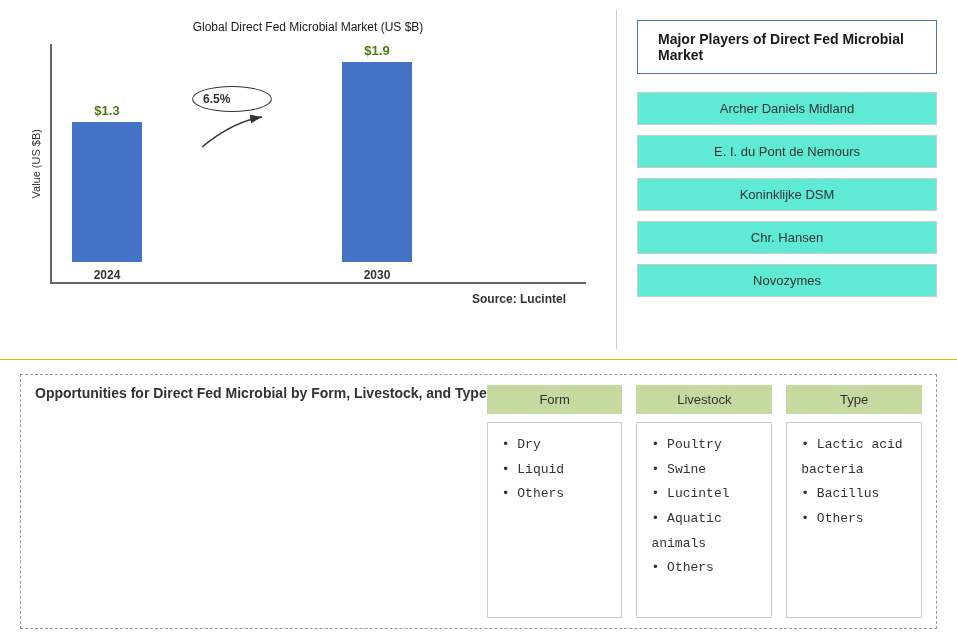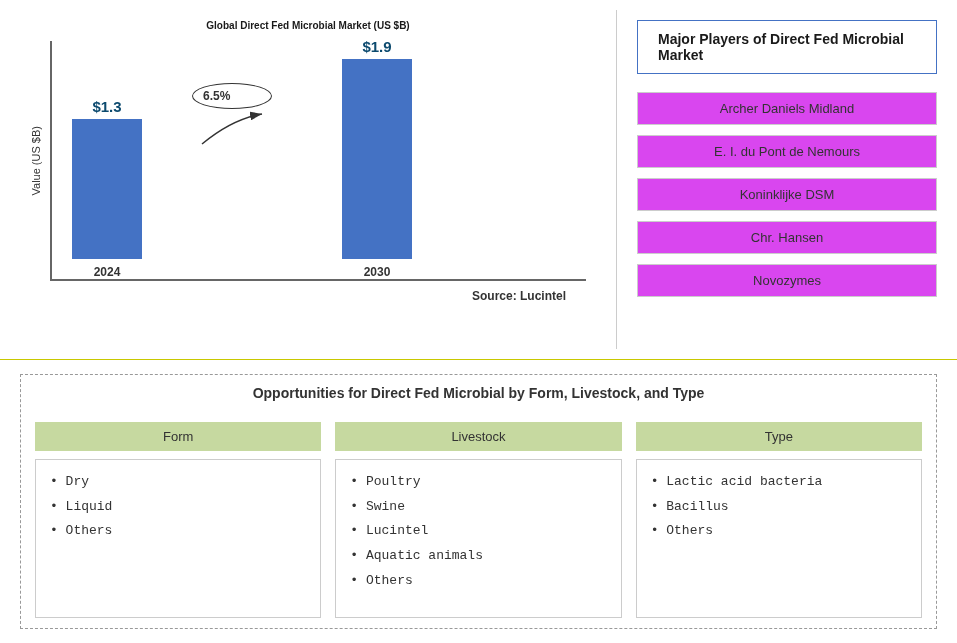--- a/index.html
+++ b/index.html
@@ -24,22 +24,22 @@
     .chart-area {
       flex: 1;
       padding: 20px 30px 10px 30px;
       display: flex;
       flex-direction: column;
       align-items: center;
       position: relative;
     }
 
     .chart-title {
-      font-size: 10px;
-      font-weight: bold;
+      font-size: 12px;
+      font-weight: normal;
       color: #1a1a1a;
       text-align: center;
       margin-bottom: 10px;
     }
 
     .chart-wrapper {
       display: flex;
       flex-direction: row;
       align-items: flex-end;
       width: 100%;
@@ -77,23 +77,23 @@
       position: relative;
     }
 
     .bar-group {
       display: flex;
       flex-direction: column;
       align-items: center;
     }
 
     .bar-value {
-      font-size: 15px;
-      font-weight: bold;
-      color: #0c4a6e;
+      font-size: 13px;
+      font-weight: bold;
+      color: #4d7c0f;
       margin-bottom: 4px;
     }
 
     .bar {
       width: 70px;
       background: #4472c4;
     }
 
     .bar-label {
       font-size: 12px;
@@ -149,36 +149,35 @@
     }
 
     .player-item {
       border: 1px solid #ccc;
       width: 100%;
       text-align: center;
       padding: 8px 10px;
       font-size: 13px;
       color: #333;
       margin-bottom: 10px;
-      background: #d946ef;
+      background: #5eead4;
     }
 
     
     .bottom-section {
       flex: 1;
       padding: 14px 20px 14px 20px;
     }
 
     .opportunities-box {
       border: 1.5px dashed #999;
       height: 100%;
       display: flex;
-      flex-direction: column;
+      flex-direction: row;
       padding: 10px 14px;
-      gap: 9px;
     }
 
     .opportunities-title {
       font-size: 14px;
       font-weight: bold;
       color: #333;
       text-align: center;
       margin-bottom: 12px;
     }
 

